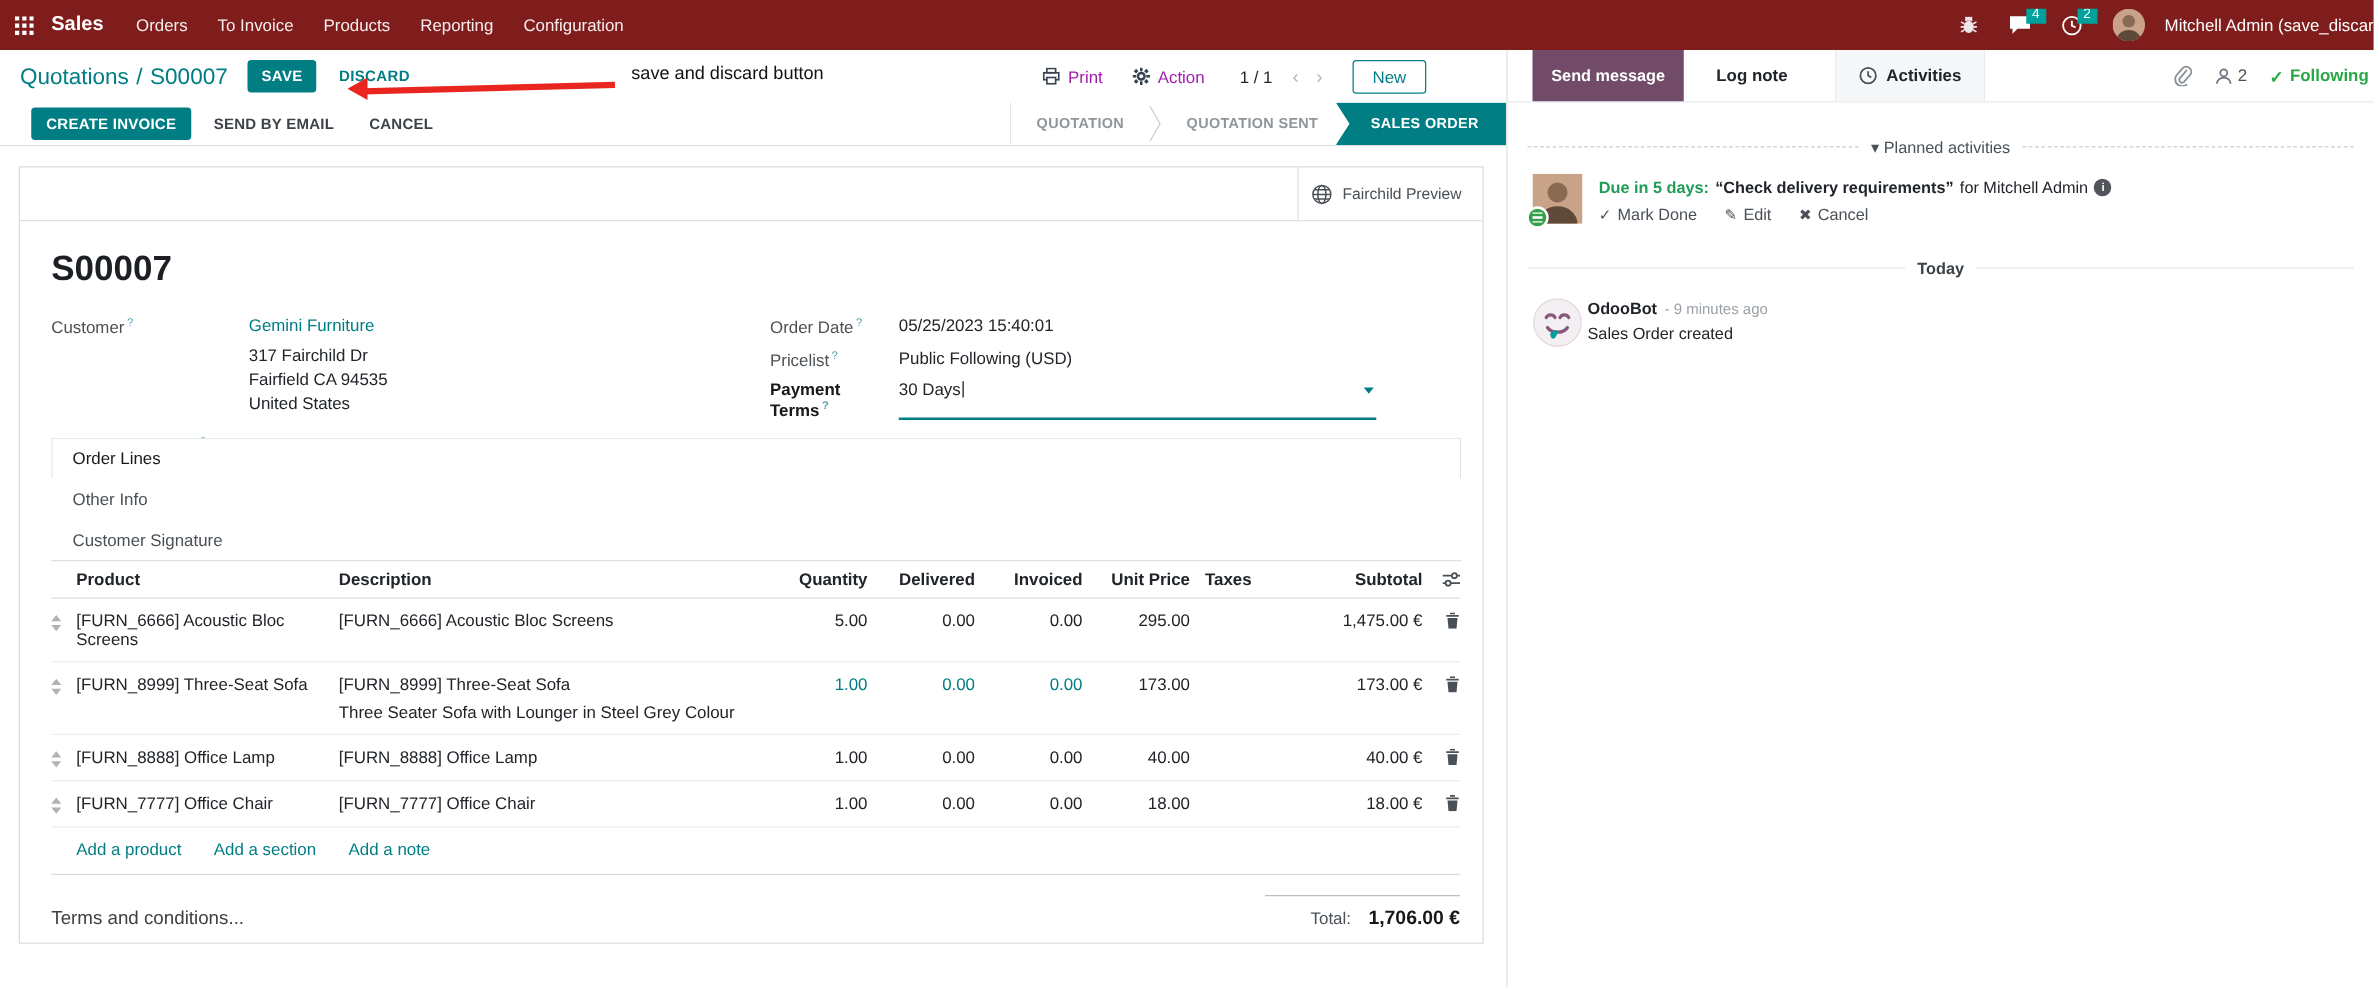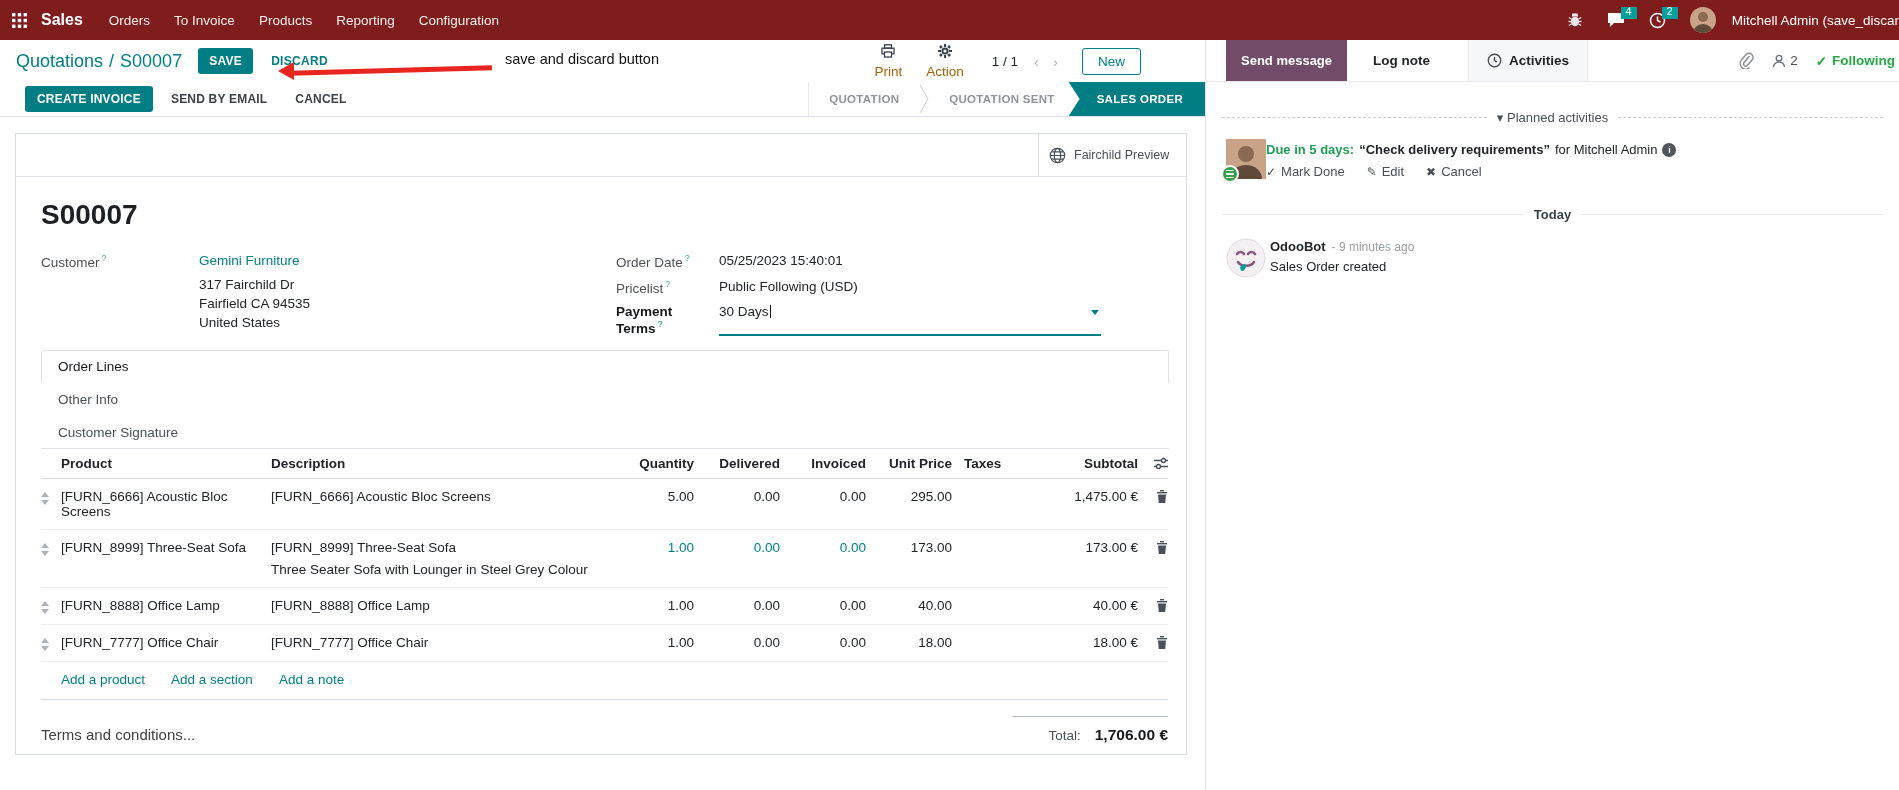--- a/index.html
+++ b/index.html
@@ -49,21 +49,21 @@
     position:absolute; left:10px; top:2px; width:202px; height:5px; background:#e8251f;
     transform:rotate(-1.5deg);
   }
   .annotation-arrow .head {
     position:absolute; left:-2px; top:-4px; width:0; height:0;
     border-top:9px solid transparent; border-bottom:9px solid transparent;
     border-right:16px solid #e8251f;
   }
   .annotation-text { position:absolute; left:505px; top:11px; font-size:14.5px; color:#111; }
   .cp-right { margin-left:auto; display:flex; align-items:center; padding-right:48px; }
-  .cp-btn { display:flex; align-items:center; gap:6px; font-size:13.5px; color:#a16207; cursor:pointer; margin-left:24px;flex-direction:column; }
+  .cp-btn { display:flex; align-items:center; gap:6px; font-size:13.5px; color:#a21caf; cursor:pointer; margin-left:24px; }
   .pager { margin-left:28px; font-size:13.5px; color:#212529; }
   .pager-arrows { display:flex; align-items:center; gap:14px; margin-left:16px; }
   .pager-arrows span { color:#b0b5ba; font-size:15px; cursor:pointer; }
   .btn-new {
     margin-left:24px; background:#fff; border:1px solid #017E84; color:#017E84;
     font-size:13.5px; padding:5px 15px; border-radius:3px; cursor:pointer;
     font-family:"Liberation Sans", sans-serif;
   }
   
   .statusbar { height:35px; border-bottom:1px solid #dee2e6; display:flex; align-items:stretch; padding-left:25px; }
@@ -170,21 +170,21 @@
     font-size:13.5px; font-weight:700; color:#212529; cursor:pointer;
   }
   .chat-topbar-right { margin-left:auto; display:flex; align-items:center; gap:18px; padding-right:4px; white-space:nowrap; }
   .followers { display:flex; align-items:center; gap:4px; color:#495057; font-size:13.5px; cursor:pointer; }
   .following { display:flex; align-items:center; gap:5px; color:#28a745; font-size:13.5px; font-weight:600; cursor:pointer; }
   .sep-line { display:flex; align-items:center; gap:10px; margin:28px 16px 0 16px; }
   .sep-line .dash { flex:1; border-top:1px dashed #c9cdd1; }
   .sep-line .solid { flex:1; border-top:1px solid #e4e7e9; }
   .sep-line .cap { font-size:13px; color:#495057; cursor:pointer; }
   .sep-line .cap b { color:#3c4248; }
-  .activity-item { display:flex; margin:14px 0 0 20px; }
+  .activity-item { display:flex; margin:14px 0 0 20px; gap:13px; }
   .av-wrap { position:relative; width:40px; height:40px; flex:none; }
   .av-circle { width:40px; height:40px; border-radius:50%; overflow:hidden; }
   .av-badge {
     position:absolute; left:-5px; bottom:-4px; width:18px; height:18px; border-radius:50%;
     background:#35a04a; border:2px solid #fff; display:flex; flex-direction:column;
     align-items:center; justify-content:center; gap:2px;
   }
   .av-badge i { display:block; width:8px; height:1.5px; background:#fff; }
   .act-line1 { display:flex; align-items:center; gap:5px; margin-top:3px; }
   .due { color:#1f9d55; font-weight:700; font-size:13px; }

